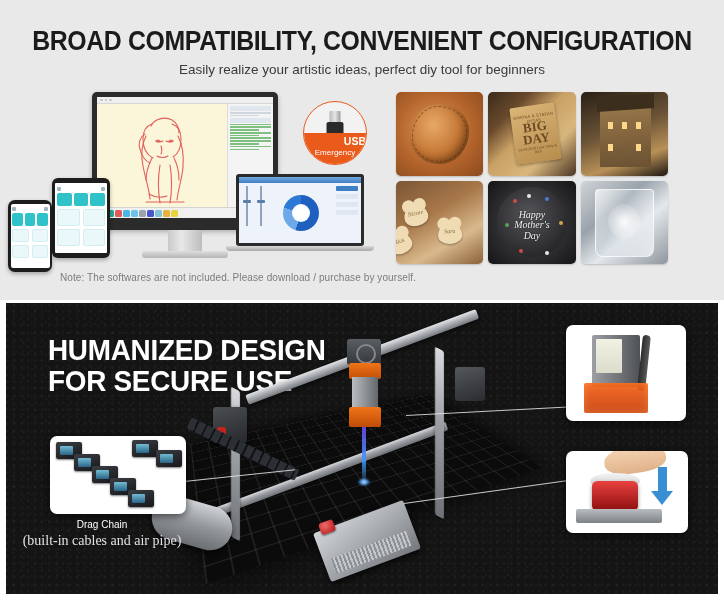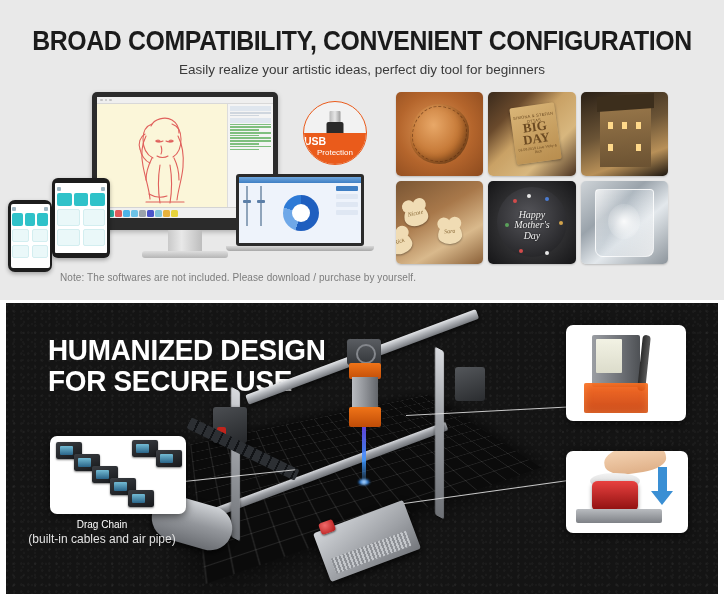--- a/index.html
+++ b/index.html
@@ -85,21 +85,21 @@
   .donut{width:36px;height:36px;border-radius:50%;background:conic-gradient(#1f5fbf 0 55%, #6fa8e8 55% 80%, #2d7ad6 80% 100%);position:relative;}
   .donut::after{content:"";position:absolute;inset:9px;border-radius:50%;background:#fff;}
   .lap-right{width:22px;display:flex;flex-direction:column;gap:3px;}
   .lap-btn{height:5px;background:#3f7fc4;border-radius:1px;}
   .lap-btn.l{background:#dfe7f3;}
   .lap-base{position:absolute;left:-10px;right:-10px;bottom:-5px;height:5px;background:linear-gradient(180deg,#d8d8d8,#a8a8a8);border-radius:0 0 4px 4px;}
 
   
   .usb{position:absolute;left:303px;top:101px;width:64px;height:64px;border-radius:50%;background:#f2f2f2;border:1.5px solid #ea5b1b;overflow:hidden;}
   .usb-bottom{position:absolute;left:0;right:0;bottom:0;height:50%;background:#ea5b1b;}
-  .usb-label{position:absolute;left:0;right:0;bottom:18px;text-align:left;color:#fff;font-weight:bold;font-size:10.5px;line-height:1;}
+  .usb-label{position:absolute;left:0;right:0;bottom:18px;text-align:right;color:#fff;font-weight:bold;font-size:10.5px;line-height:1;}
   .usb-sub{position:absolute;left:0;right:0;bottom:7px;text-align:center;color:#fff;font-size:8px;line-height:1;}
   .usb-stick{position:absolute;left:50%;top:9px;transform:translateX(-50%);width:17px;height:31px;}
   .usb-metal{position:absolute;left:3px;top:0;width:11px;height:13px;background:linear-gradient(90deg,#b9b9b9,#e6e6e6,#9c9c9c);border-radius:1px;}
   .usb-body{position:absolute;left:0;top:11px;width:17px;height:20px;background:#2a2a2a;border-radius:2px;}
 
   
   .pgrid{position:absolute;left:396px;top:92px;width:272px;height:172px;display:grid;grid-template-columns:repeat(3,1fr);grid-template-rows:repeat(2,1fr);gap:5px;}
   .pcell{border-radius:5px;overflow:hidden;position:relative;box-shadow:0 1px 2px rgba(0,0,0,.2);}
   .pc1{background:radial-gradient(ellipse at 45% 45%, #e09a5a 0%, #b4652c 55%, #8c4a1e 100%);}
   .pc2{background:linear-gradient(135deg,#3a2a1c 0%,#6a4a2c 25%,#c9a165 45%,#d8b77e 70%,#4a3322 100%);}
@@ -175,21 +175,21 @@
   .leftmotor{position:absolute;left:22px;top:74px;width:34px;height:36px;background:linear-gradient(160deg,#4b4e52,#26282b);border-radius:3px;box-shadow:0 2px 4px rgba(0,0,0,.7);}
   .leftmotor::after{content:"";position:absolute;left:4px;top:20px;width:9px;height:9px;background:#c0241c;border-radius:2px;}
   .rightmotor{position:absolute;left:264px;top:34px;width:30px;height:34px;background:linear-gradient(160deg,#54575b,#2a2c2f);border-radius:3px;}
 
   
   .inset{position:absolute;background:#fff;border-radius:7px;overflow:hidden;box-shadow:0 2px 8px rgba(0,0,0,.6);}
   .ins-drag{left:44px;top:133px;width:136px;height:78px;}
   .ins-uv{left:560px;top:22px;width:120px;height:96px;}
   .ins-stop{left:560px;top:148px;width:122px;height:82px;}
   .cap{position:absolute;text-align:center;color:#ffffff;font-size:10px;line-height:1.25;}
-  .cap .sub{display:block;font-size:12px;color:#e2e2e2;}
+  .cap .sub{display:block;font-size:14px;color:#e2e2e2;font-family:Liberation Serif, serif;}
   .cap-drag{left:8px;top:216px;width:176px;}
   .cap-uv{left:540px;top:122px;width:160px;}
   .cap-stop{left:540px;top:234px;width:162px;}
   .line{position:absolute;background:#e8e8e8;height:1px;transform-origin:left center;opacity:.85;}
 
   
   .dc-link{position:absolute;width:26px;height:17px;background:linear-gradient(160deg,#3a3d42,#16181b);border-radius:2px;box-shadow:0 1px 2px rgba(0,0,0,.5);}
   .dc-link::after{content:"";position:absolute;left:4px;top:4px;width:13px;height:9px;background:linear-gradient(180deg,#7fd3ef,#2b6f99);border-radius:1px;opacity:.85;}
   
   .uv-mod{position:absolute;left:26px;top:10px;width:48px;height:52px;background:linear-gradient(90deg,#9b9ea3,#6e7176 60%,#4e5155);border-radius:2px;}
@@ -349,21 +349,21 @@
       <div class="lap-base"></div>
     </div>
 
     <div class="usb">
       <div class="usb-stick">
         <div class="usb-metal"></div>
         <div class="usb-body"></div>
       </div>
       <div class="usb-bottom"></div>
       <div class="usb-label">USB</div>
-      <div class="usb-sub">Protection</div>
+      <div class="usb-sub">Emergency</div>
     </div>
 
     <div class="pgrid">
 
       <div class="pcell pc1">
         <div class="leather-oval">
           <div class="stitch"></div>
         </div>
       </div>
 

